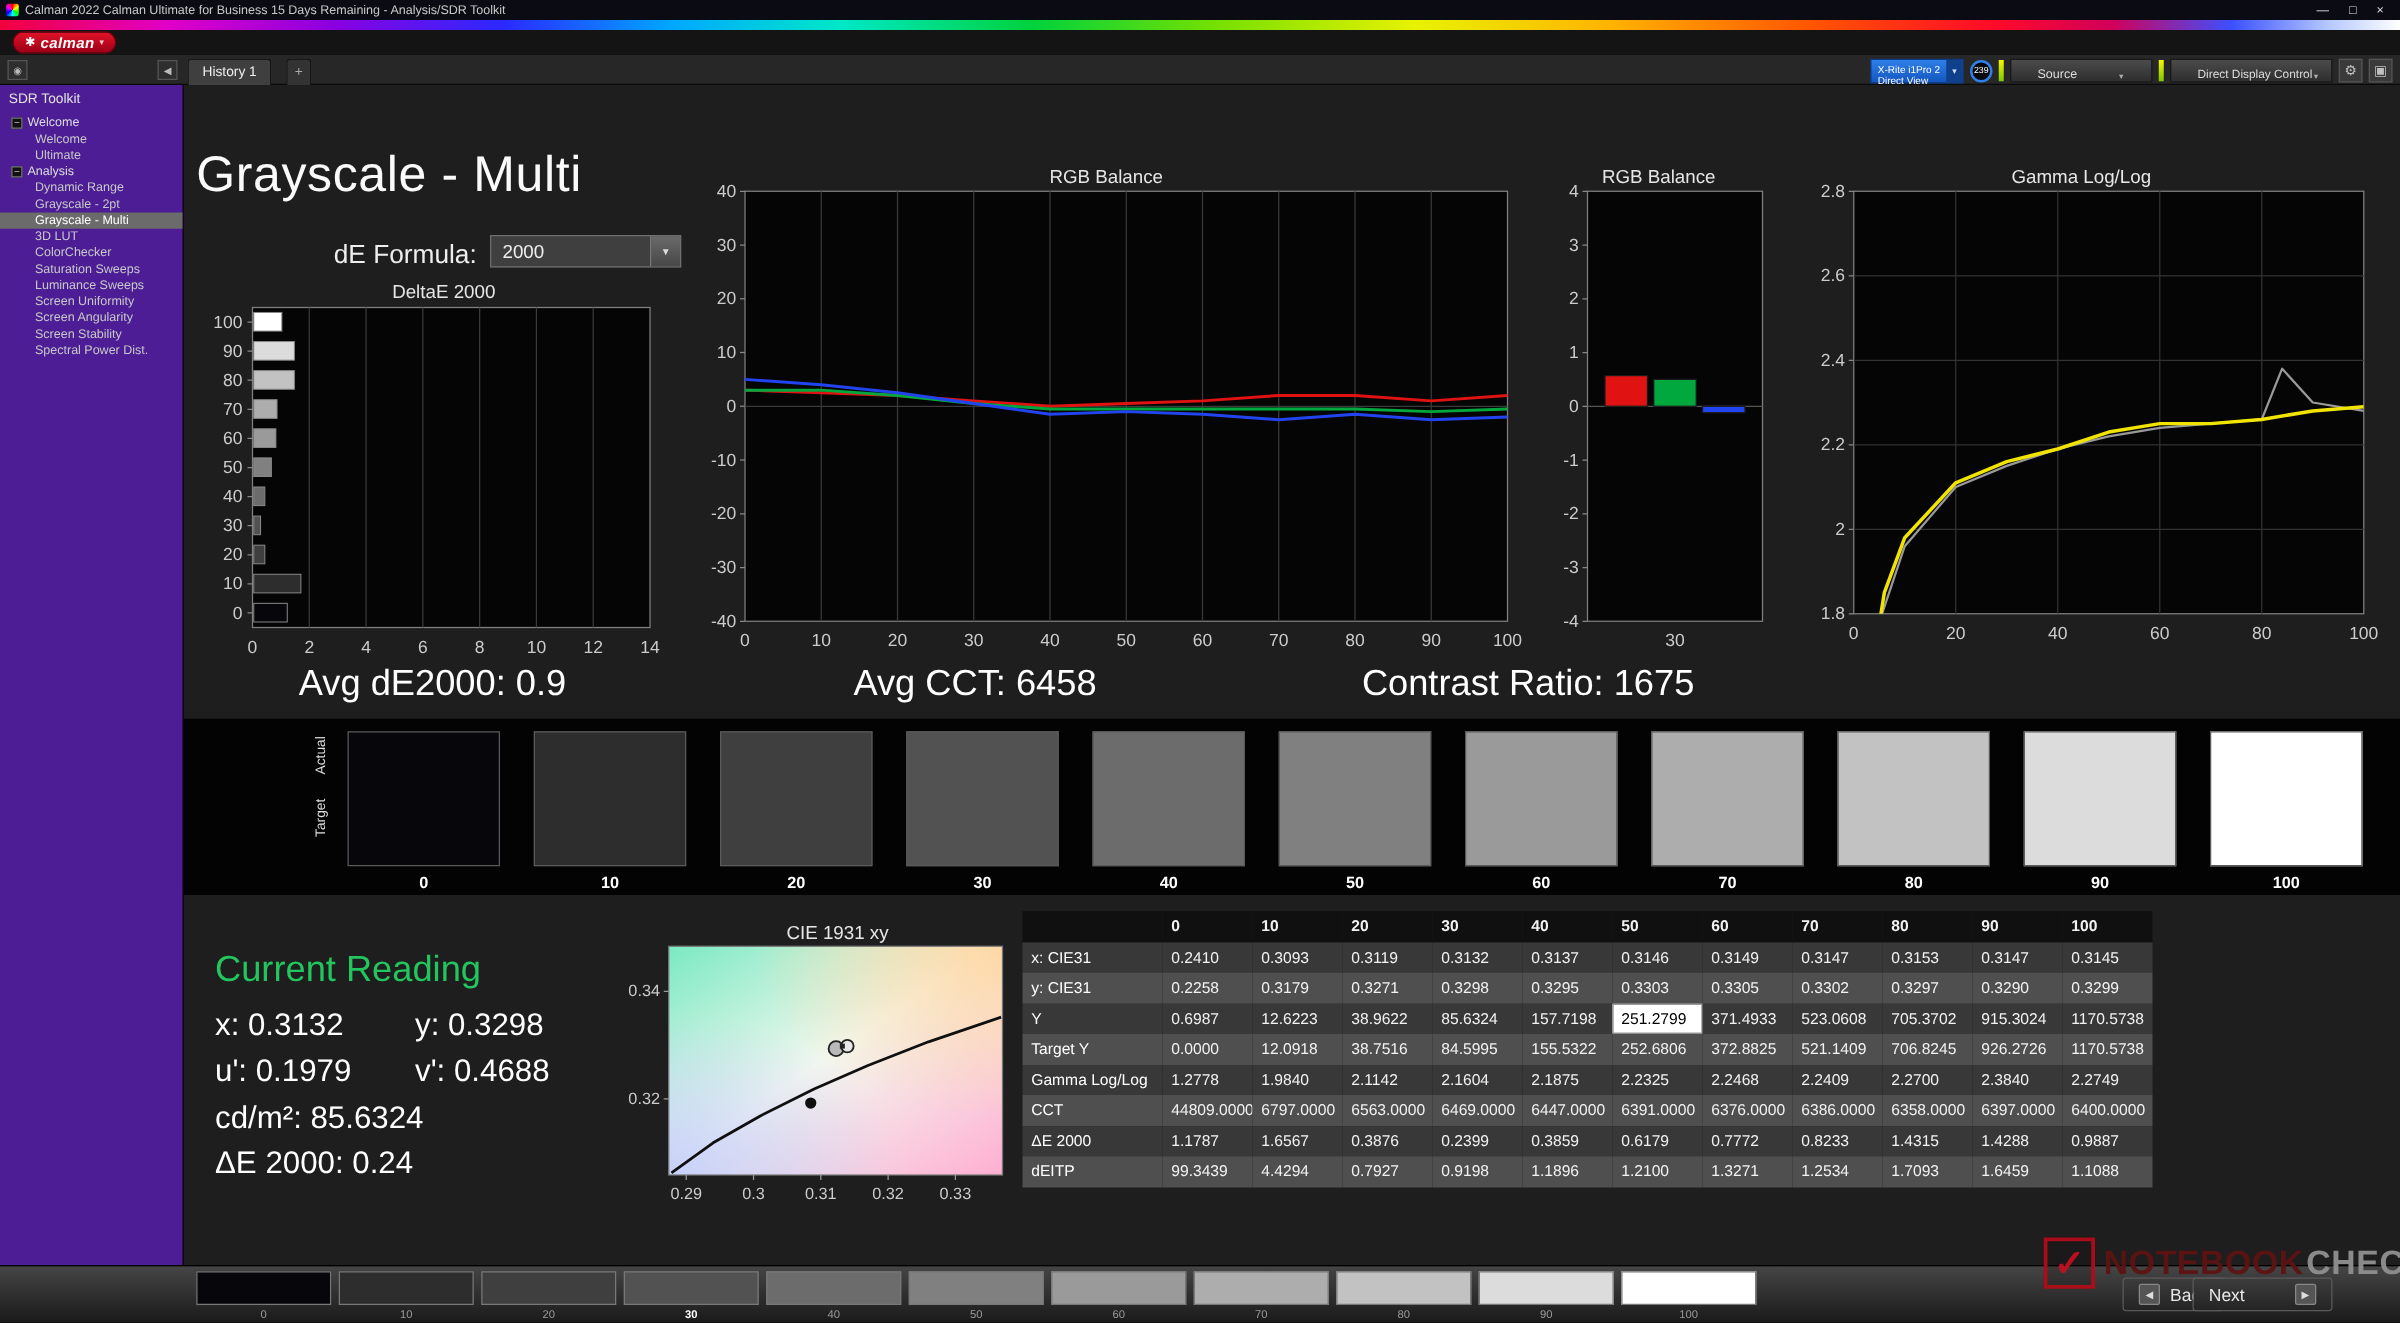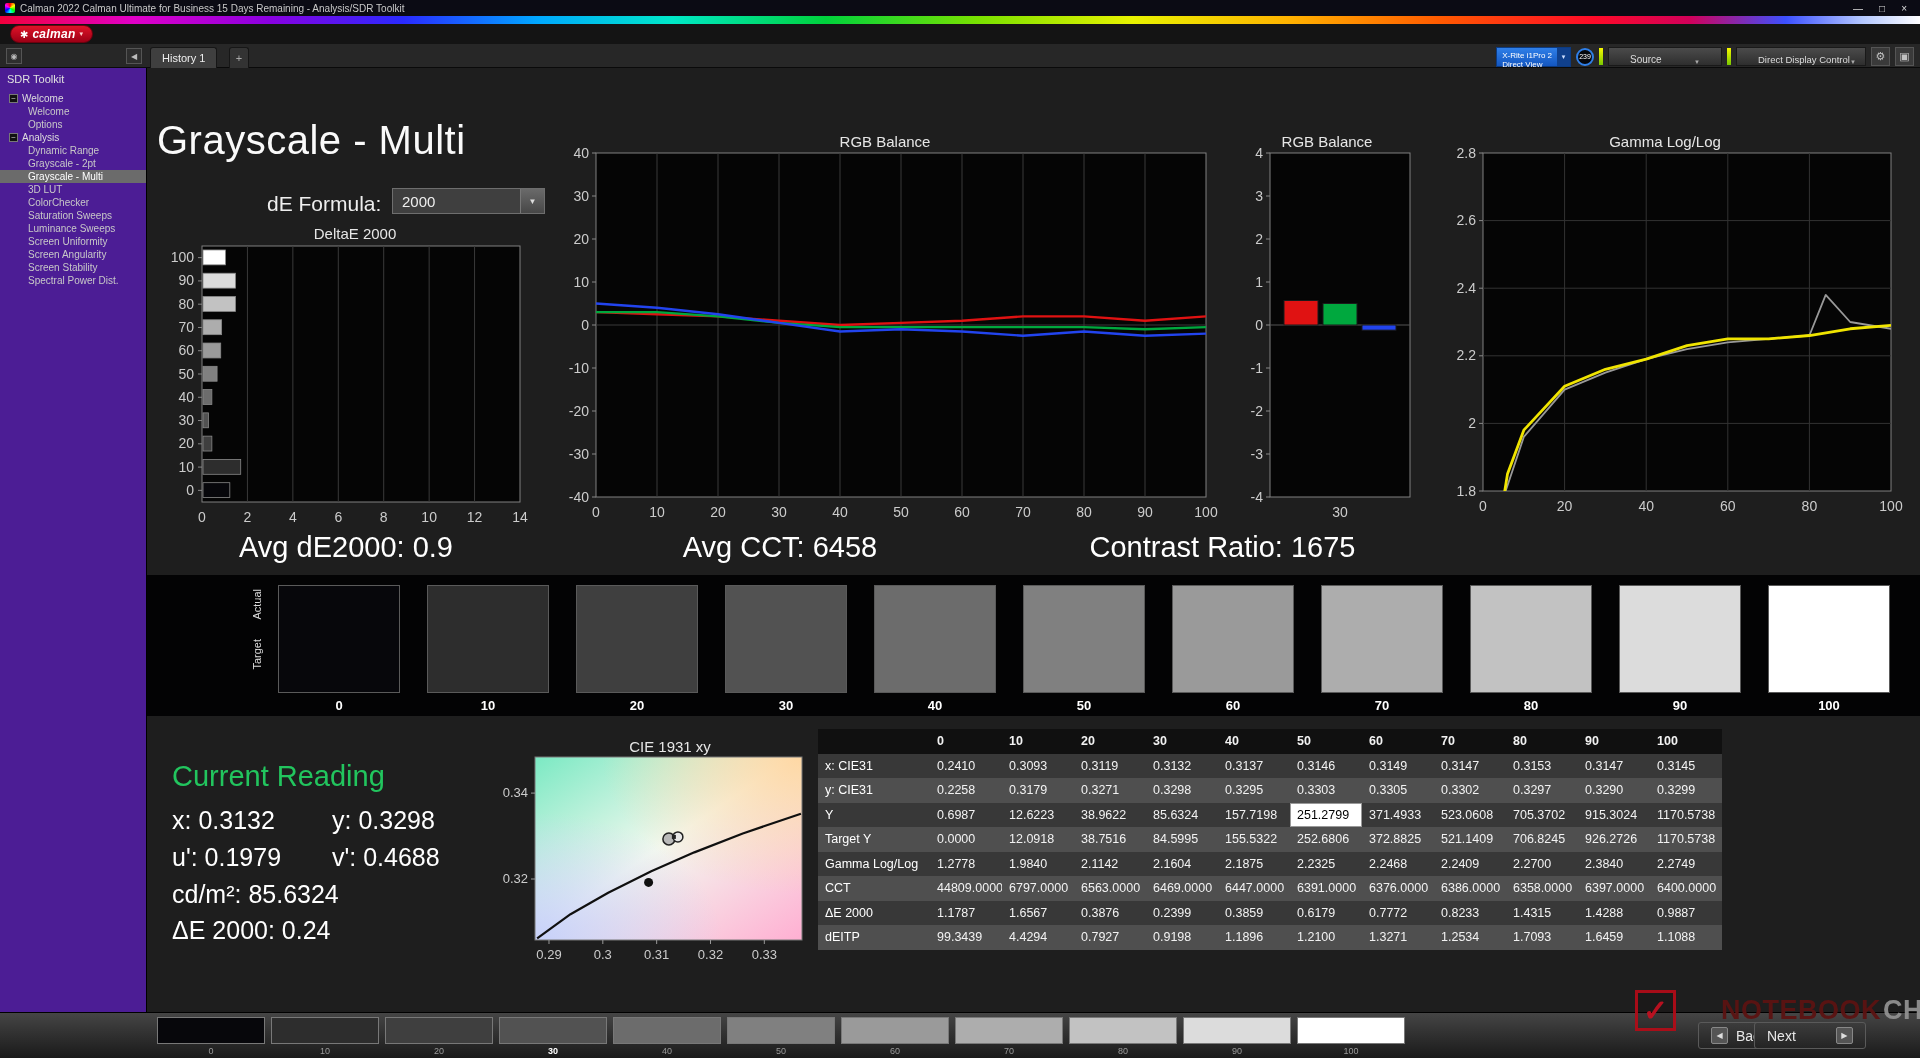--- a/index.html
+++ b/index.html
@@ -116,21 +116,21 @@
   .nav-btn { position:absolute; top:9px; height:27px; background:linear-gradient(#3c3c3c,#242424);
              border:1px solid #5a5a5a; border-radius:3px; color:#e8e8e8; font-size:14px; display:flex;
              align-items:center; gap:8px; padding:0 12px; }
   .back { left:1698px; } .next { left:1754px;gap:40px; }
   .nav-ic { border:1px solid #888; background:#555; width:17px; height:17px; display:flex; align-items:center;
             justify-content:center; font-size:8px; border-radius:2px; color:#ddd; }
 
   .watermark { position:absolute; left:1635px; top:990px; display:flex; align-items:center; gap:7px; opacity:0.95; z-index:5; }
   .wm-box { width:41px; height:41px; border:3px solid #b00c18; color:#c01020; font-size:30px; font-weight:bold;
             display:flex; align-items:center; justify-content:center; background:rgba(20,10,10,0.25); }
-  .wm-t1 { font-size:27px; font-weight:bold; color:#5c1312; letter-spacing:0.5px;margin-left:38px; }
+  .wm-t1 { font-size:27px; font-weight:bold; color:#5c1312; letter-spacing:0.5px; }
   .wm-t2 { font-size:27px; font-weight:bold; color:#909090; letter-spacing:0.5px; margin-left:-5px; }
 </style>
 </head>
 <body>
 
 <div class="window">
 
   <div class="titlebar">
     <span class="app-icon"></span>
     <span>Calman 2022 Calman Ultimate for Business 15 Days Remaining  - Analysis/SDR Toolkit</span>
@@ -183,21 +183,21 @@
   </div>
 
   <div class="sidebar">
     <div class="sb-title">SDR Toolkit</div>
     <div class="tree" id="tree">
         <div class="tree-group">
           <span class="tw">−</span>
           <span>Welcome</span>
         </div>
         <div class="tree-item">Welcome</div>
-        <div class="tree-item">Options</div>
+        <div class="tree-item">Ultimate</div>
         <div class="tree-group">
           <span class="tw">−</span>
           <span>Analysis</span>
         </div>
         <div class="tree-item">Dynamic Range</div>
         <div class="tree-item">Grayscale - 2pt</div>
         <div class="tree-item sel">Grayscale - Multi</div>
         <div class="tree-item">3D LUT</div>
         <div class="tree-item">ColorChecker</div>
         <div class="tree-item">Saturation Sweeps</div>

